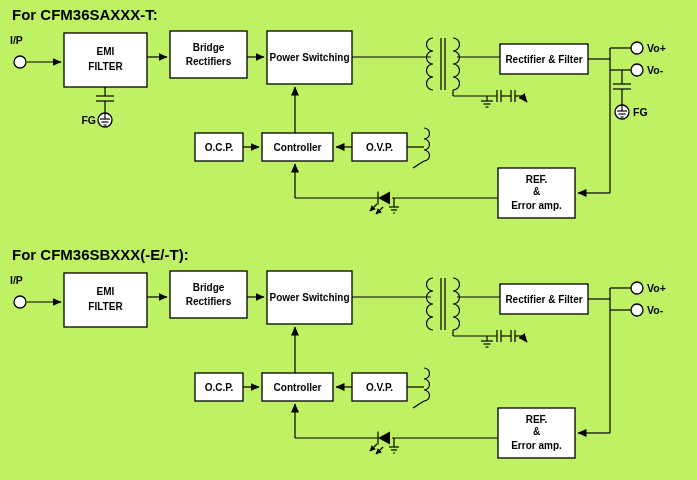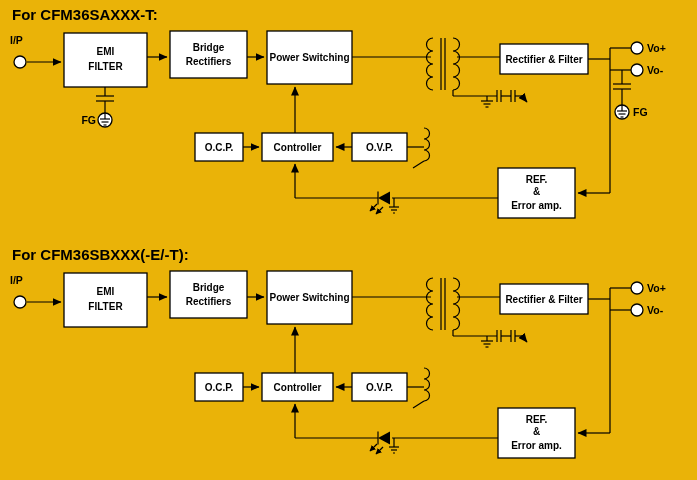--- a/index.html
+++ b/index.html
@@ -1,16 +1,16 @@
 <!DOCTYPE html>
 <html><head>
 <meta charset="utf-8">
 <style>
   html,body{margin:0;padding:0;background:#ffffff;}
-  .canvas{position:relative;width:697px;height:480px;background:#eab308;overflow:hidden;
+  .canvas{position:relative;width:697px;height:480px;background:#bef264;overflow:hidden;
           font-family:"Liberation Sans",sans-serif;}
   svg{display:block;}
   .box{fill:#ffffff;stroke:#000000;stroke-width:1.3;}
   .term{fill:#ffffff;stroke:#000000;stroke-width:1.3;}
   .wire line,.wire path{stroke:#000000;stroke-width:1.2;fill:none;}
   .wire .blackfill{fill:#000000;stroke:none;}
   .title{font-family:"Liberation Sans",sans-serif;font-size:15px;font-weight:bold;fill:#000;}
   .bl{font-family:"Liberation Sans",sans-serif;font-size:10px;font-weight:bold;fill:#000;text-anchor:middle;}
   .lbl{font-family:"Liberation Sans",sans-serif;font-size:10.5px;font-weight:bold;fill:#000;}
 </style>

